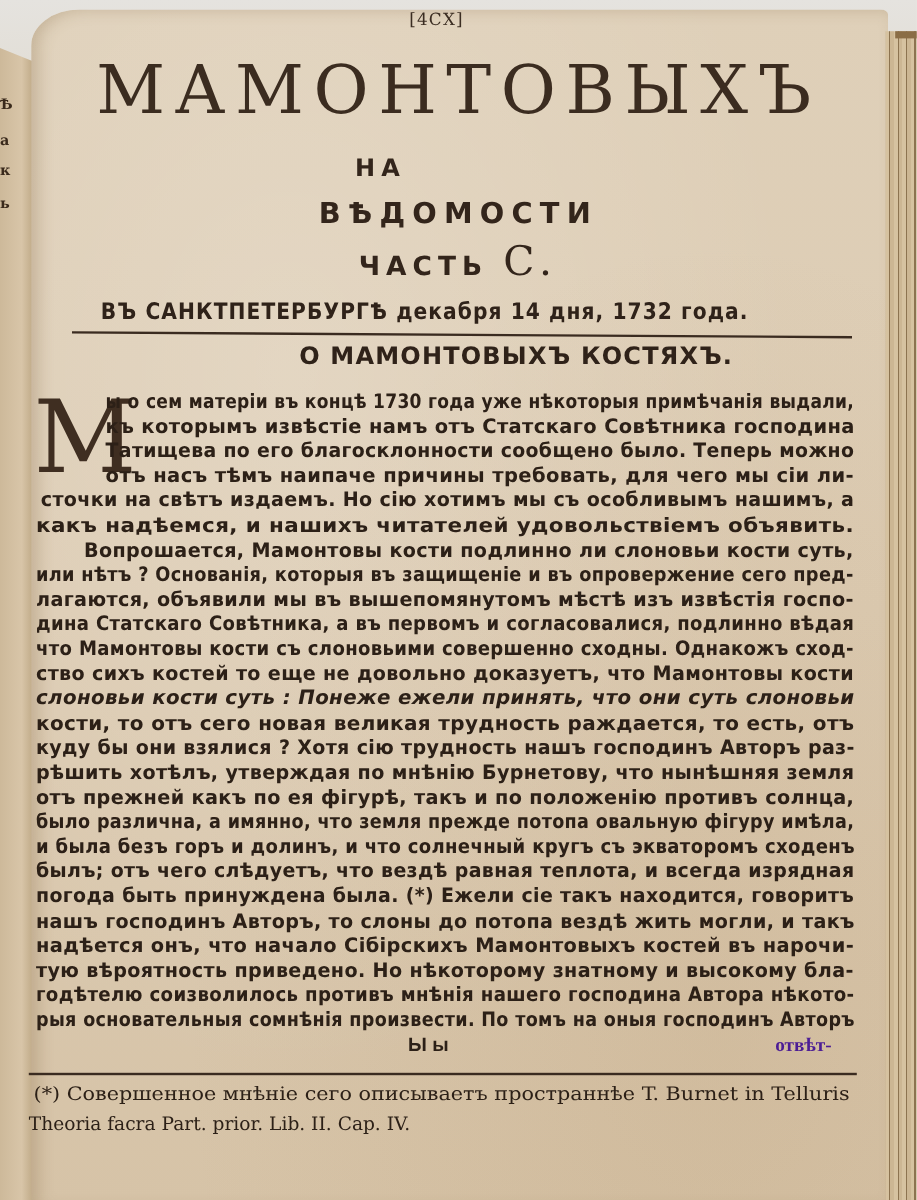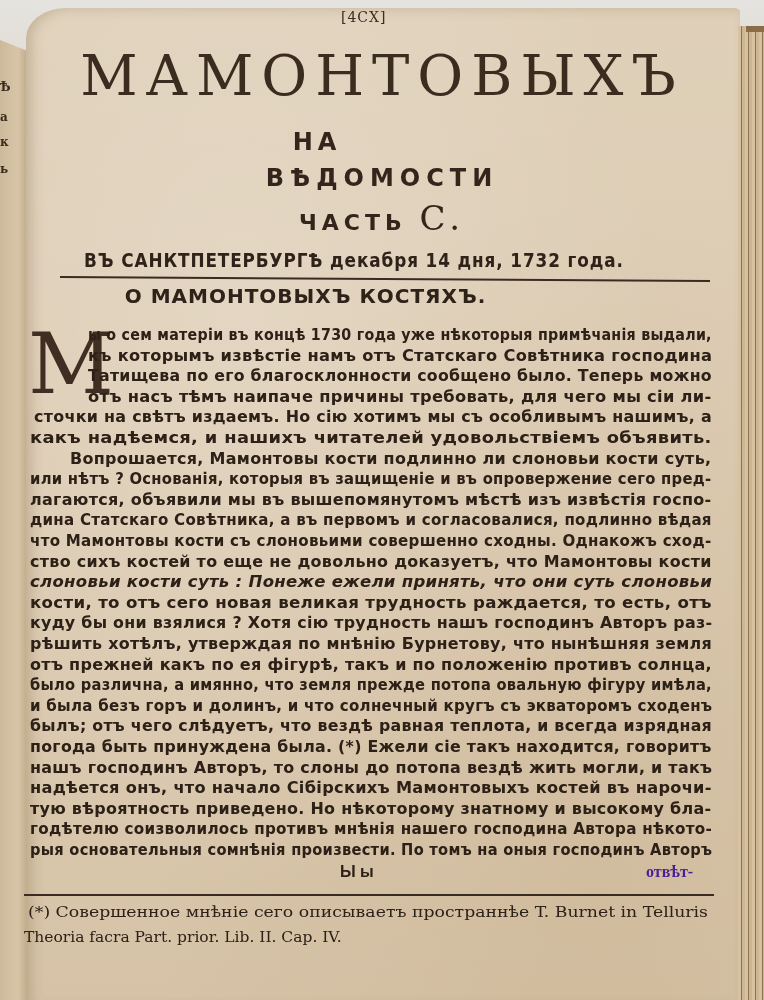--- a/index.html
+++ b/index.html
@@ -44,21 +44,21 @@
     position:absolute; left:341px; top:9px; font-size:14px; letter-spacing:1px;
     font-family:"DejaVu Serif", serif; color:#3b2d22;text-align:right;
   }
   .title {
     position:absolute; left:0; width:764px; text-align:center;
     top:46px; font-size:56px; letter-spacing:8px; font-family:"DejaVu Serif", serif;
     color:#3b2c20; line-height:60px;
   }
   .sub-na {
     position:absolute; left:0; width:634px; text-align:center; top:128px;
-    font-size:24px; letter-spacing:5px; color:#33251b; font-weight:bold;
+    font-size:20px; letter-spacing:5px; color:#33251b; font-weight:bold;
     font-family:"DejaVu Sans", sans-serif;
   }
   .sub-ved {
     position:absolute; left:0; width:764px; text-align:center; top:164px;
     font-size:24px; letter-spacing:6px; color:#33251b; font-weight:bold;
     font-family:"DejaVu Sans", sans-serif;
   }
   .sub-part {
     position:absolute; left:0; width:764px; text-align:center; top:198px;
     font-size:22px; letter-spacing:5px; color:#33251b; font-weight:bold;
@@ -69,21 +69,21 @@
     position:absolute; left:84px; top:249px; width:560px;
     font-size:19px; letter-spacing:1px; color:#2f2219; font-weight:bold;
     font-family:"DejaVu Sans", sans-serif; white-space:nowrap;
   }
   .rule {
     position:absolute; height:2px; background:#3a2b20;
   }
   .rule.top { left:60px; top:278px; width:650px; transform:rotate(0.35deg); }
   .rule.bottom { left:24px; top:894px; width:690px; height:2px; }
   .section-title {
-    position:absolute; left:0; width:611px; text-align:center; top:284px;
+    position:absolute; left:0; width:611px; text-align:right; top:284px;
     font-size:20px; letter-spacing:1px; color:#2f2219; font-weight:bold;
     font-family:"DejaVu Sans", sans-serif;
   }
   .dropcap {
     position:absolute; left:28px; top:322px; font-size:84px; line-height:84px;
     font-family:"DejaVu Serif", serif; color:#3f2e21;
   }
   .body-lines { position:absolute; left:0; top:0; }
   .line {
     position:absolute; white-space:nowrap; font-size:16.5px; color:#2c2017;

